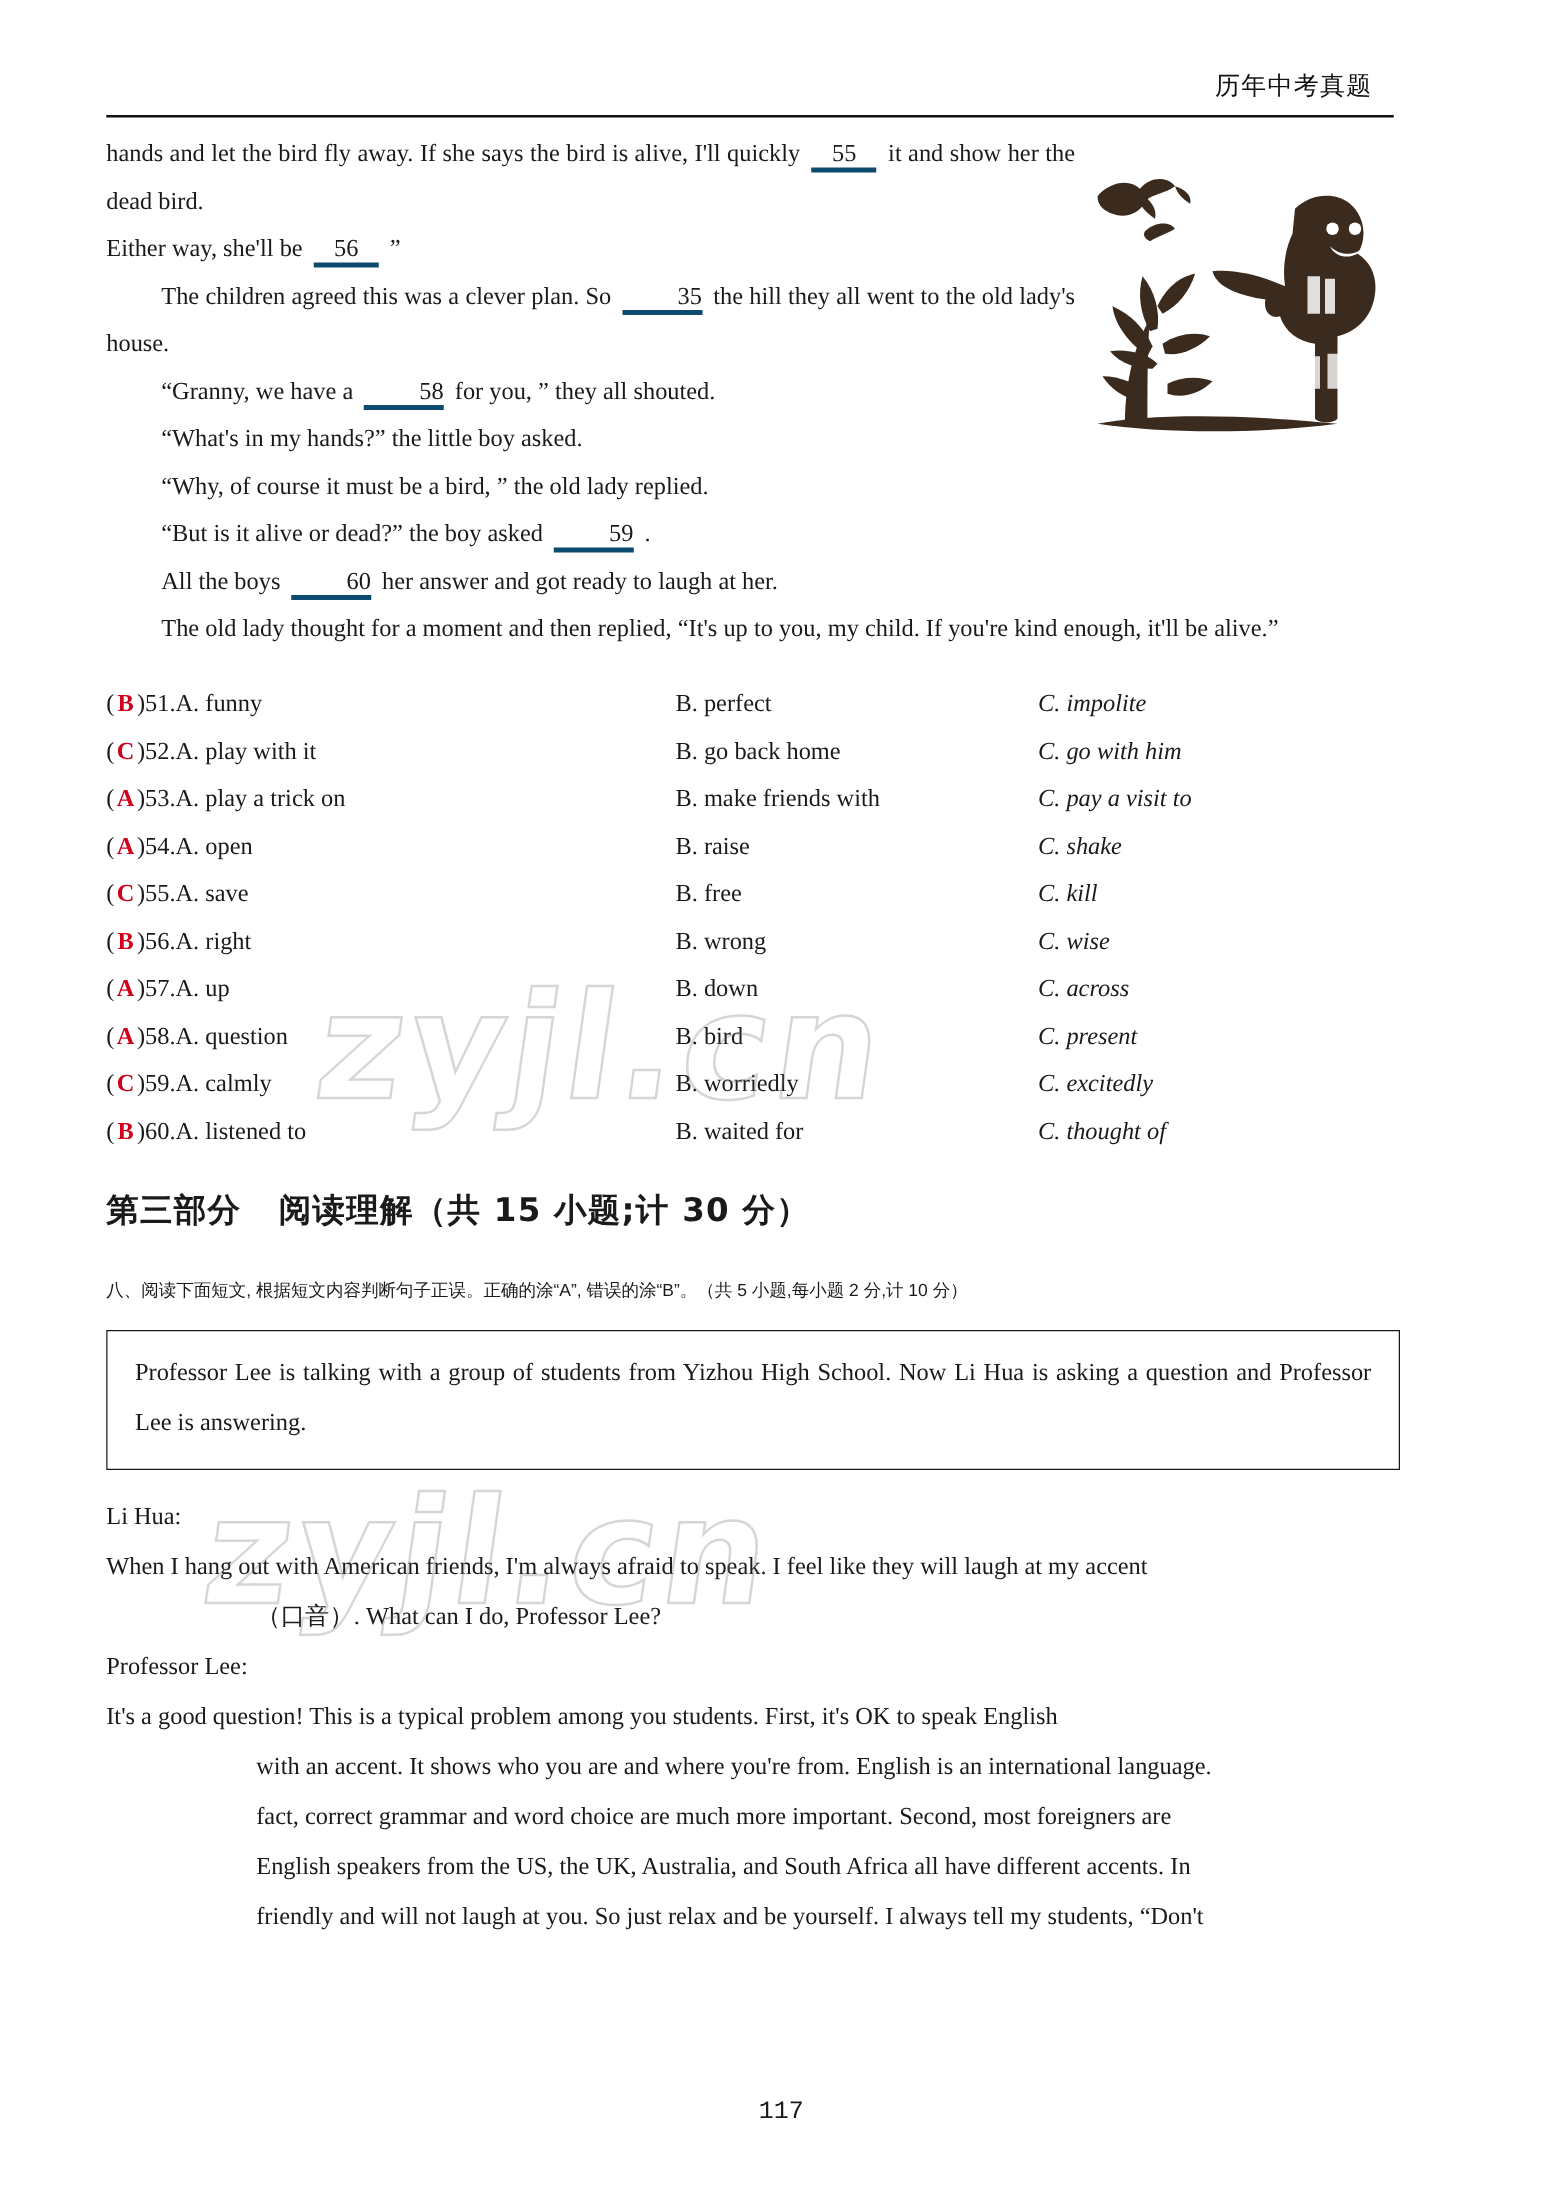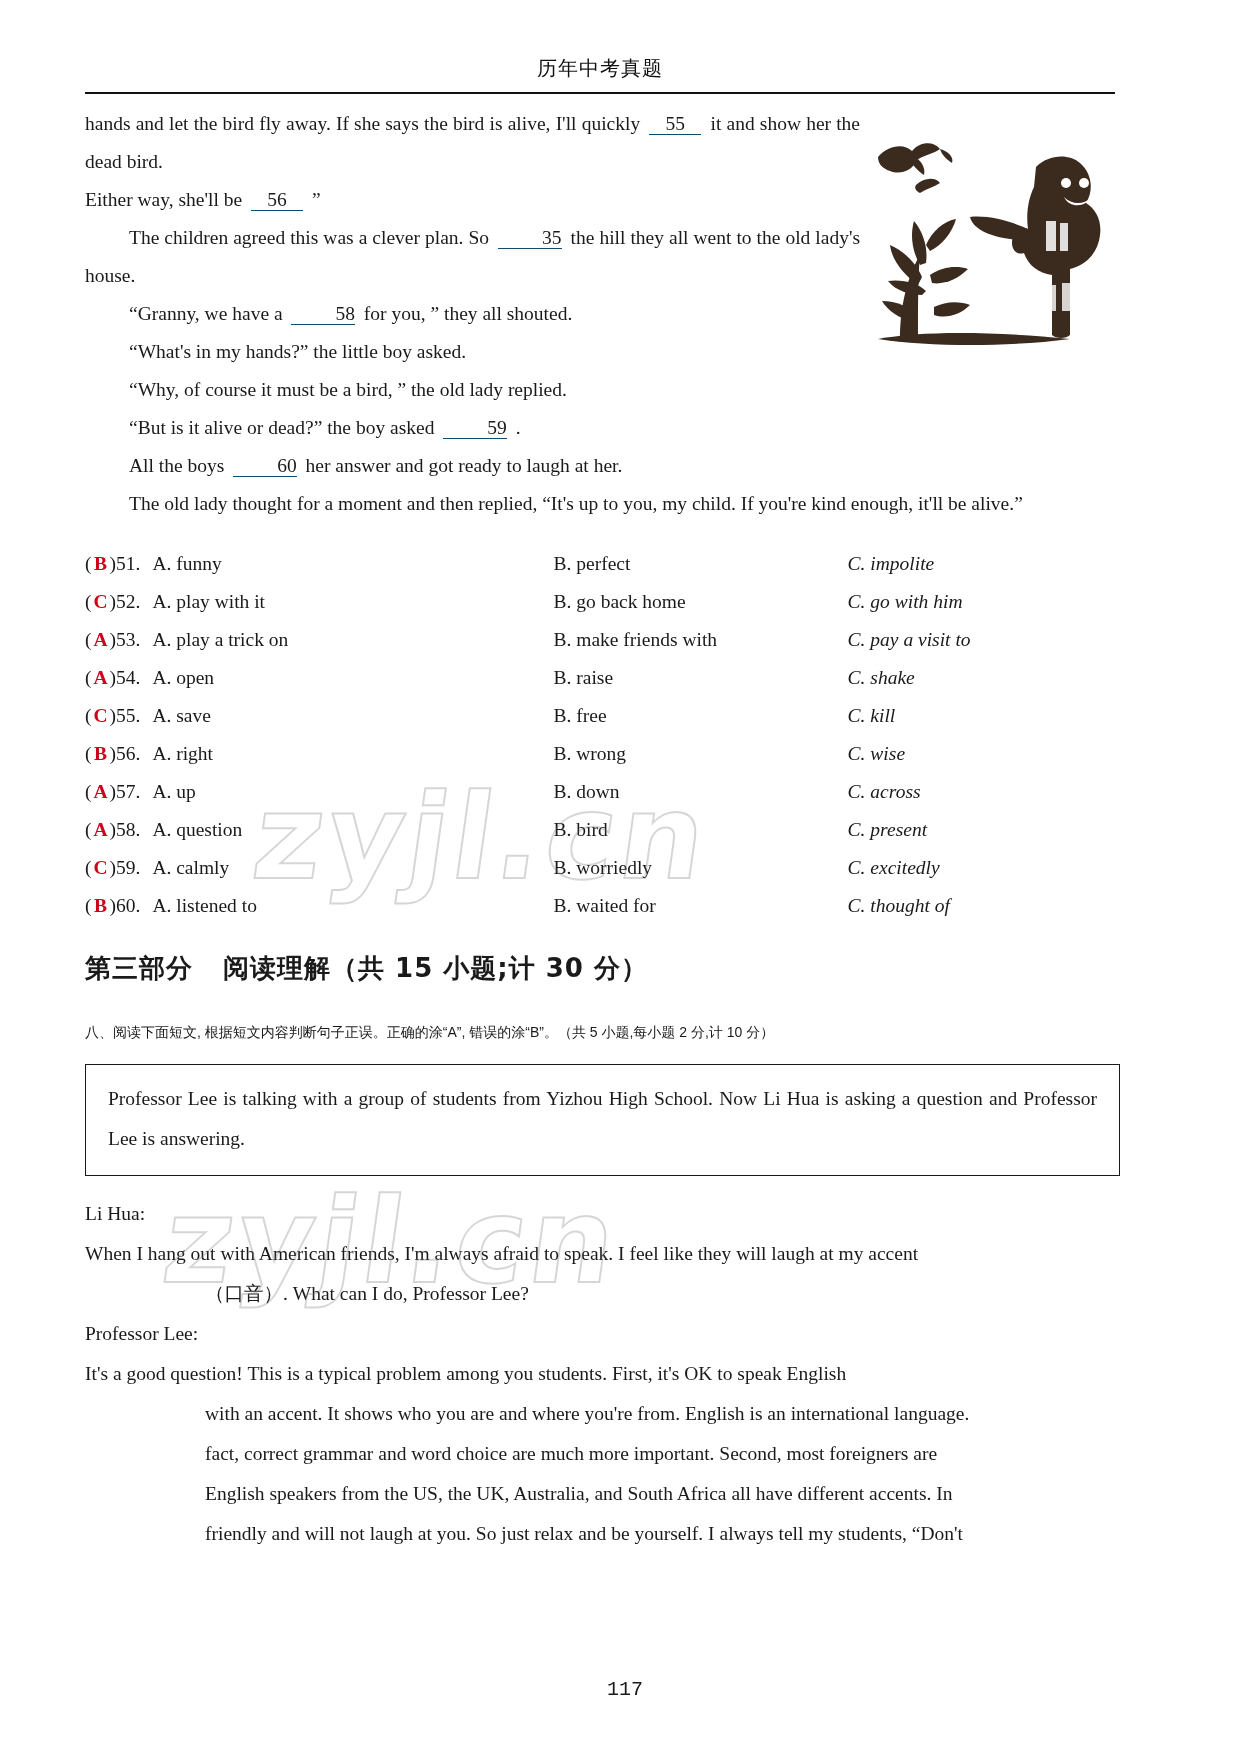--- a/index.html
+++ b/index.html
@@ -11,22 +11,22 @@
     position:relative;
     overflow:hidden;
   }
   .page{
     position:absolute;
     left:0;top:0;width:1250px;height:1764px;
   }
   
   .header{
     position:absolute;
-    left:85px;top:55px;width:1030px;
-    text-align:center;
+    left:68px;top:55px;width:1030px;
+    text-align:right;
   }
   .header-title{
     font-family:"DejaVu Sans", sans-serif;
     font-size:20px;
     letter-spacing:1px;
     color:#111;
   }
   .header-rule{
     position:absolute;
     left:85px;top:92px;width:1030px;height:2px;
@@ -41,21 +41,21 @@
     font-size:19.5px;
     line-height:38px;
     text-align:justify;
     text-justify:inter-word;
   }
   p.indent{ text-indent:44px; }
   .blank{
     display:inline-block;
     min-width:52px;
     text-align:center;
-    border-bottom:1px solid #0c4a6e;
+    border-bottom:4px solid #0c4a6e;
     line-height:20px;
     margin:0 4px;
   }
   
   .img-float{
     float:right;
     width:250px;height:230px;
     margin:20px 10px 4px 26px;
     shape-outside:border-box;
   }
@@ -66,21 +66,20 @@
   .opts{
     margin-top:22px;
     position:relative;
   }
   .opt-row{
     display:flex;
     font-size:19.5px;
     line-height:38px;
     height:38px;
     align-items:flex-start;
-    gap:12px;
   }
   .ans{
     color:#d0021b;
     font-family:"Liberation Serif", serif;
     font-weight:bold;
     width:18px;
     display:inline-block;
     text-align:center;
   }
   .paren{ color:#1a1a1a; }

